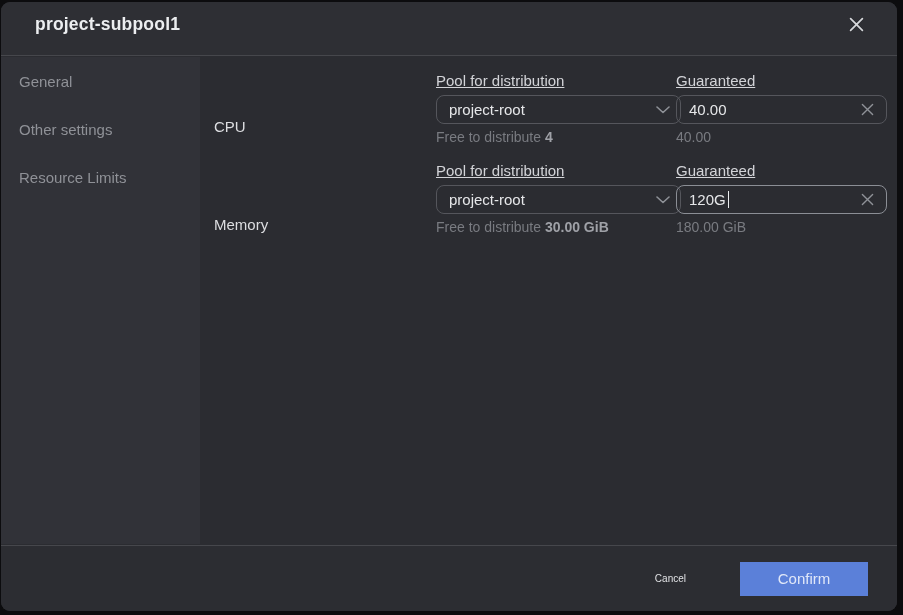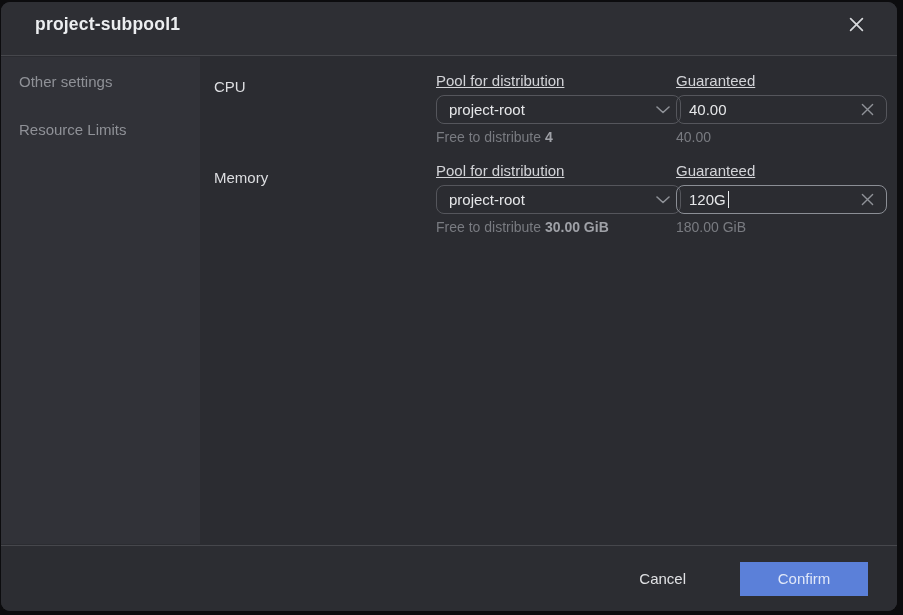--- a/index.html
+++ b/index.html
@@ -27,21 +27,21 @@
   .sidebar { width: 199px; background: #313238; flex: none; }
   .side-item {
     position: relative; height: 48px; display: flex; align-items: center;
     padding-left: 18px; font-size: 15px; color: #8f9197; cursor: pointer;
   }
   .side-item.selected { background: #4a5067; color: #d6d9e0; }
   .side-indicator { position: absolute; left: 0; top: 0; bottom: 0; width: 5px; background: #d2d3d8; }
 
   .main { flex: 1; position: relative; background: #2b2c31; }
 
-  .section-label { position: absolute; left: 14px; font-size: 15px; color: #dddee1; }
+  .section-label { position: absolute; left: 14px; font-size: 15px; color: #dddee1; margin-top: 40px; }
 
   .select-box, .text-field {
     position: absolute; height: 29px; border: 1px solid #55565c; border-radius: 8px;
     display: flex; align-items: center; padding: 0 10px 0 12px;
     font-size: 15px; color: #e6e7e9; background: transparent; cursor: pointer;
   }
   .select-box { width: 245px; left: 236px; }
   .text-field { width: 211px; left: 476px; cursor: text; }
   .text-field.focused { border-color: #8b8e95; }
   .spacer { flex: 1; }
@@ -52,34 +52,34 @@
   .caret { width: 1.5px; height: 17px; background: #eceef0; margin-left: 2px; flex: none; animation: blink 1.1s step-end infinite; }
   @keyframes blink { 50% { opacity: 0; } }
 
   .helper { position: absolute; font-size: 14px; color: #797b81; }
   .helper b { color: #9fa1a7; font-weight: 700; }
   .pool-helper { left: 236px; }
   .gtd-helper  { left: 476px; }
   .r1.section-label { top: 21px; }
   .r1.select-box, .r1.text-field { top: 38px; }
   .r1.helper { top: 72px; }
-  .r2.section-label { top: 112px; }
+  .r2.section-label { top: 119px; }
   .r2.select-box, .r2.text-field { top: 128px; }
   .r2.helper { top: 162px; }
   .lbl { position: absolute; font-size: 15px; color: #d3d4d8; text-decoration: underline; }
 
   
   .modal-footer {
     position: absolute; left: 0; right: 0; bottom: 0; height: 66px;
     background: #2c2d32; border-top: 1px solid #46474c;
     display: flex; align-items: center; justify-content: flex-end;
     padding-right: 29px; gap: 52px;
   }
   .cancel-btn {
-    background: none; border: none; color: #e0e1e4; font-size: 15px;
+    background: none; border: none; color: #e0e1e4; font-size: 10px;
     font-family: inherit; cursor: pointer; padding: 6px 2px;
   }
   .confirm-btn {
     width: 128px; height: 34px; border: none; border-radius: 0;
     background: #5b80d9; color: #e0e7f8; font-size: 15px; font-family: inherit; cursor: pointer;
   }
 </style>
 </head>
 <body>
 
@@ -92,20 +92,23 @@
         <svg width="15" height="15" viewBox="0 0 14 14" fill="none" stroke-width="1.6" stroke-linecap="round">
           <path d="M1.5 1.5l11 11M12.5 1.5l-11 11"></path>
         </svg>
       </span>
     </button>
   </div>
 
   <div class="modal-middle">
 
     <div class="sidebar">
+      <div class="side-item">
+        <span>General</span>
+      </div>
       <div class="side-item">
         <span>Other settings</span>
       </div>
       <div class="side-item">
         <span>Resource Limits</span>
       </div>
     </div>
 
     <div class="main">
 

